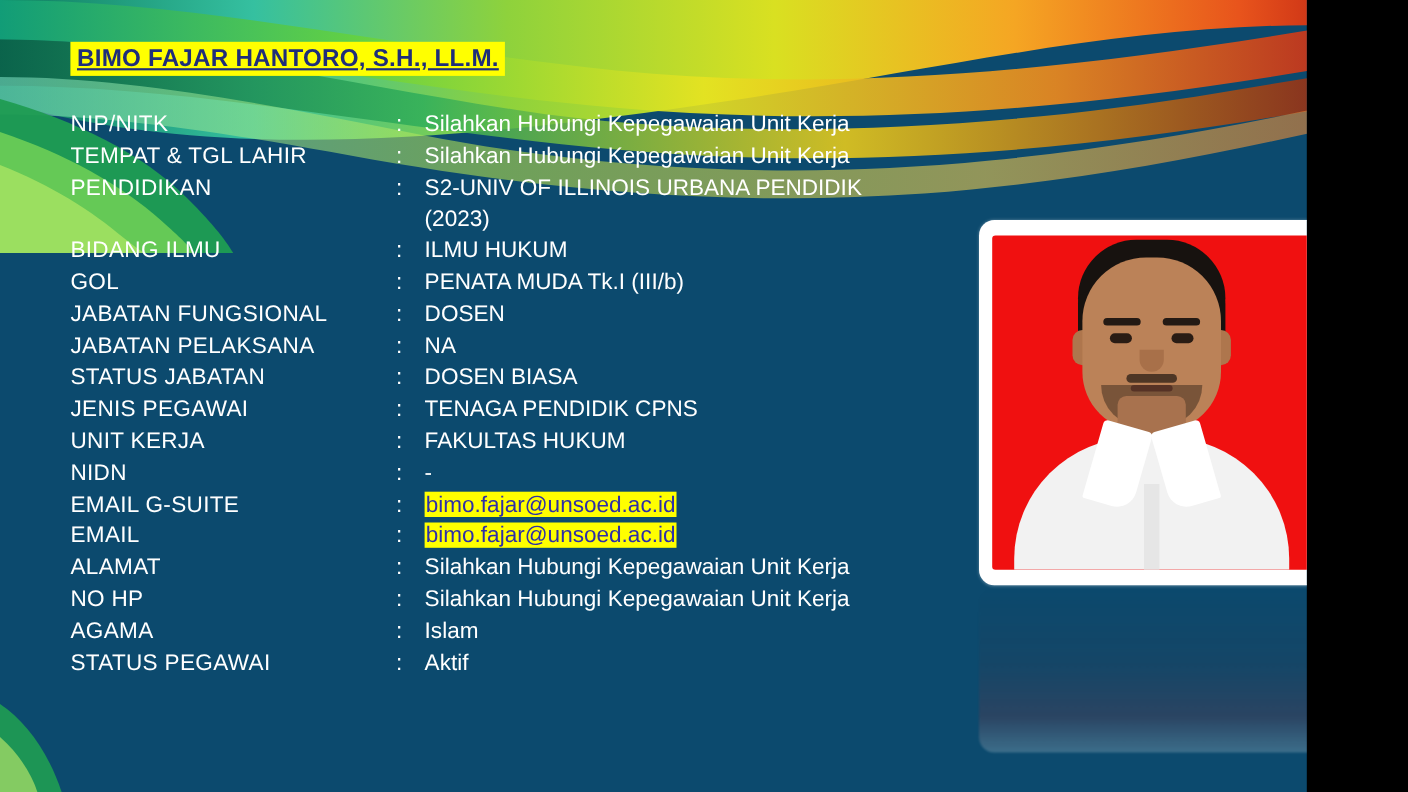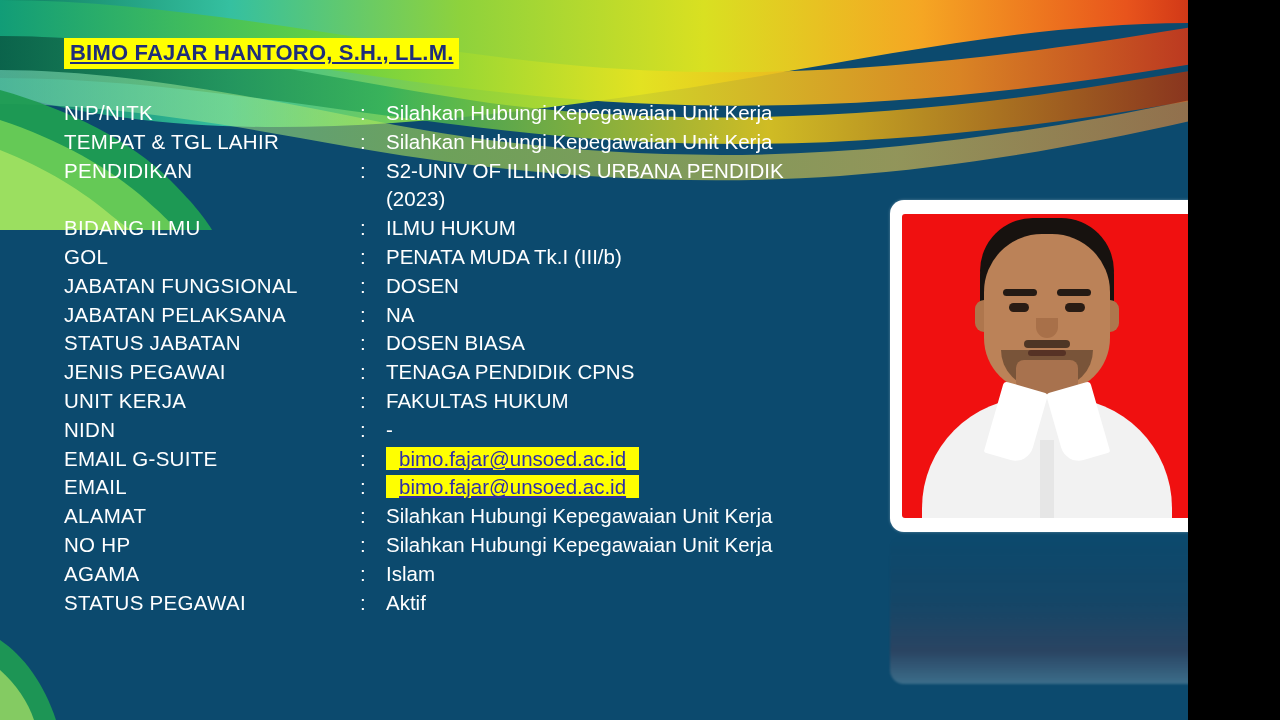--- a/index.html
+++ b/index.html
@@ -68,22 +68,21 @@
   }
   td.val {
     white-space: normal;
   }
   .val .sub {
     display: block;
   }
   .highlight-link {
     background: #FFFF00;
     color: #2F2FA8;
-    text-decoration: underline;
-    padding: 0 13px;
+    padding: 0 1px;
   }
 
   
   #photo-frame {
     position: absolute;
     left: 890px;
     top: 200px;
     width: 314px;
     height: 332px;
     background: #FFFFFF;

